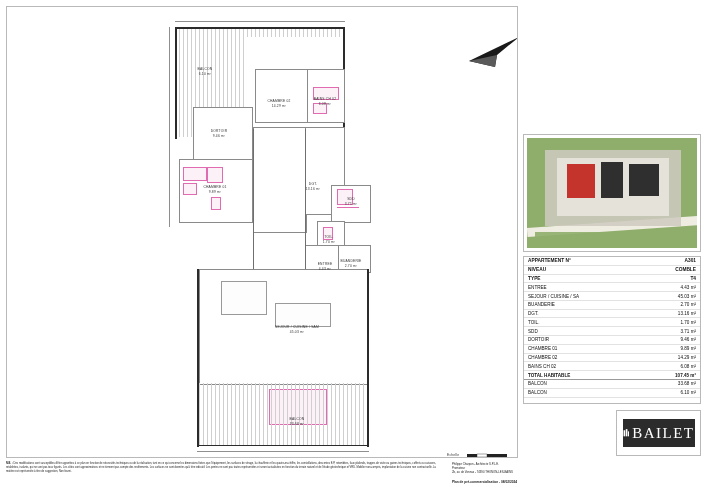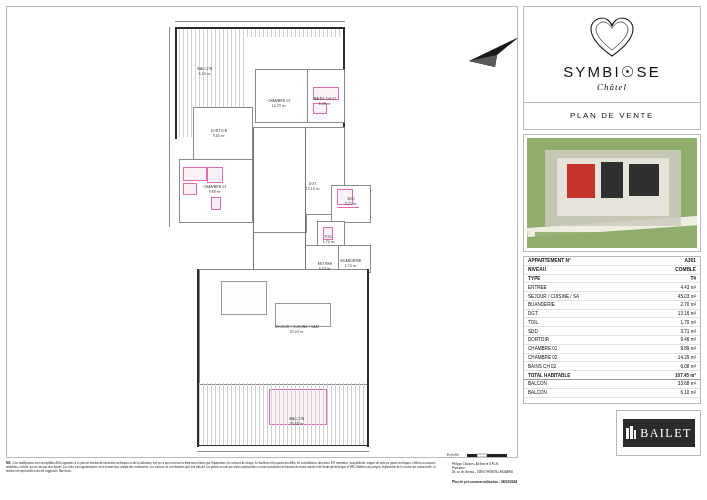--- a/index.html
+++ b/index.html
@@ -57,21 +57,21 @@
   .num{text-align:right;}
   .total td{font-weight:bold;border-top:1px solid #9a9a9a;border-bottom:1px solid #9a9a9a;}
 
   .foot-left{position:absolute;left:523px;top:410px;width:90px;height:46px;border:1px solid #b9b9b9;box-sizing:border-box;display:flex;align-items:center;justify-content:center;}
   .foot-right{position:absolute;left:616px;top:410px;width:85px;height:46px;border:1px solid #b9b9b9;box-sizing:border-box;display:flex;align-items:center;justify-content:center;background:#fff;}
 
   .everest-name{font-size:10px;letter-spacing:3px;font-family:"Liberation Serif",serif;color:#111;}
   .everest-sub{font-size:3px;letter-spacing:.6px;color:#444;text-align:center;margin-top:1px;}
 
   .bailet{background:#2b2b2b;color:#fff;width:72px;height:28px;display:flex;align-items:center;justify-content:center;gap:3px;}
-  .bailet-txt{font-size:12px;letter-spacing:1.5px;font-family:"Liberation Serif",serif;}
+  .bailet-txt{font-size:15px;letter-spacing:1.5px;font-family:"Liberation Serif",serif;}
 
   
   .scalebar{position:absolute;left:460px;top:444px;width:48px;height:10px;}
 
   
   .notes{position:absolute;left:6px;top:462px;width:430px;font-size:2.6px;line-height:1.45;color:#1a1a1a;text-align:justify;}
   .notes b{font-weight:bold;}
   .promoter{position:absolute;left:452px;top:462px;width:250px;font-size:2.8px;line-height:1.5;color:#1a1a1a;}
   .promoter .pre{font-weight:bold;font-size:3.2px;margin-top:5px;display:block;}
 </style>
@@ -164,32 +164,20 @@
         <div class="lbl c" style="left: 318px; top: 260px;">4.43 m²</div>
         <div class="lbl c" style="left: 290px; top: 318px;">SEJOUR / CUISINE / SAM</div>
         <div class="lbl c" style="left: 290px; top: 323px;">45.03 m²</div>
         <div class="lbl c" style="left: 290px; top: 410px;">BALCON</div>
         <div class="lbl c" style="left: 290px; top: 415px;">33.68 m²</div>
         <div class="lbl c" style="left: 198px; top: 60px;">BALCON</div>
         <div class="lbl c" style="left: 198px; top: 65px;">6.10 m²</div>
       </div>
   </div>
 
-  <div class="rc logo-box">
-    <div class="logo-inner">
-      <svg class="heart" viewBox="0 0 46 42">
-        <path d="M23 39 C6 27 2 18 2 12 C2 5 8 1 13 1 C18 1 22 5 23 9 C24 5 28 1 33 1 C38 1 44 5 44 12 C44 18 40 27 23 39 Z" fill="none" stroke="#1a1a1a" stroke-width="1.1"></path>
-        <path d="M23 33 C11 24 7 17 7 12.5 C7 8 11 5 14.5 5 C18 5 21.5 8 23 11.5 C24.5 8 28 5 31.5 5 C35 5 39 8 39 12.5 C39 17 35 24 23 33 Z" fill="none" stroke="#1a1a1a" stroke-width="0.7"></path>
-      </svg>
-      <div class="brand">SYMBI☉SE</div>
-      <div class="brand-sub">Châtel</div>
-      <div class="divider"></div>
-      <div class="plan-title">PLAN DE VENTE</div>
-    </div>
-  </div>
 
   <div class="rc map-box">
     <div class="map-inner">
       <div class="mapgreen" style="left:0;top:0;width:100%;height:100%;"></div>
       <div class="maproad" style="left:0;top:84px;width:172px;height:9px;transform:rotate(-4deg);"></div>
       <div class="mapgrey" style="left:18px;top:12px;width:136px;height:76px;opacity:.85;"></div>
       <div class="mapwhite" style="left:30px;top:20px;width:112px;height:58px;opacity:.7;"></div>
       <div class="mapred" style="left:40px;top:26px;width:28px;height:34px;"></div>
       <div class="mapdark" style="left:74px;top:24px;width:22px;height:36px;"></div>
       <div class="mapdark" style="left:102px;top:26px;width:30px;height:32px;"></div>

